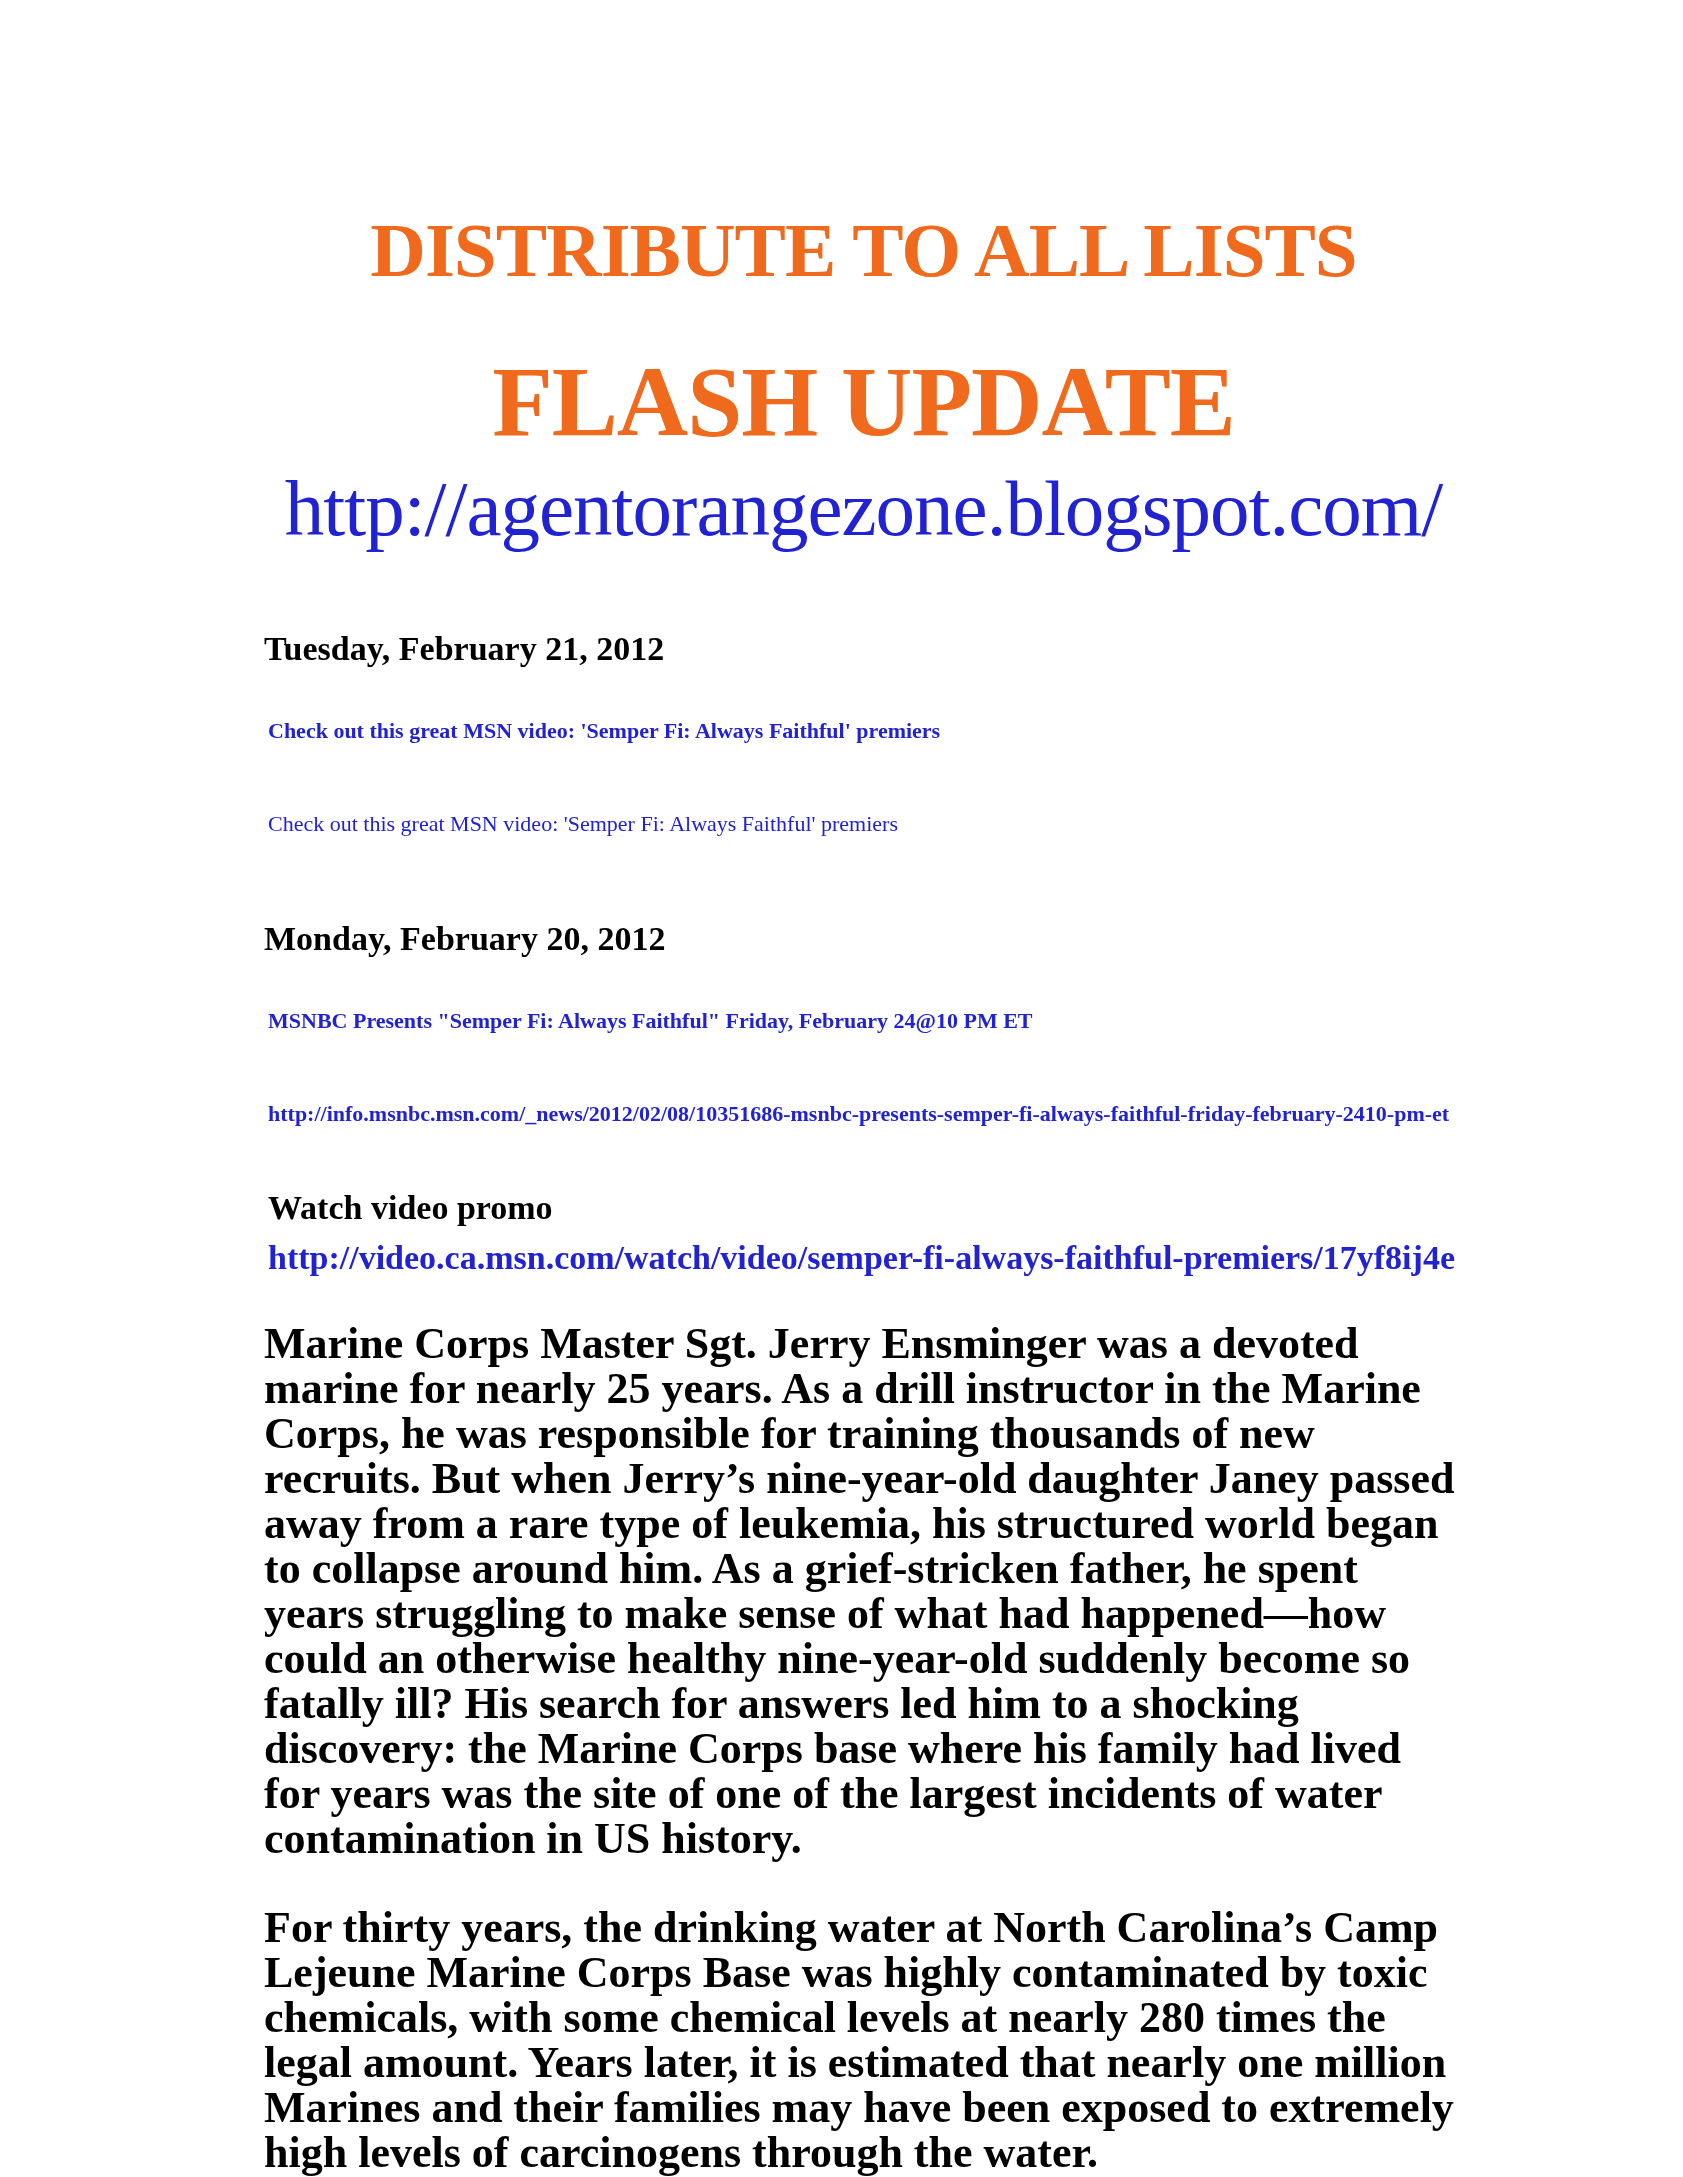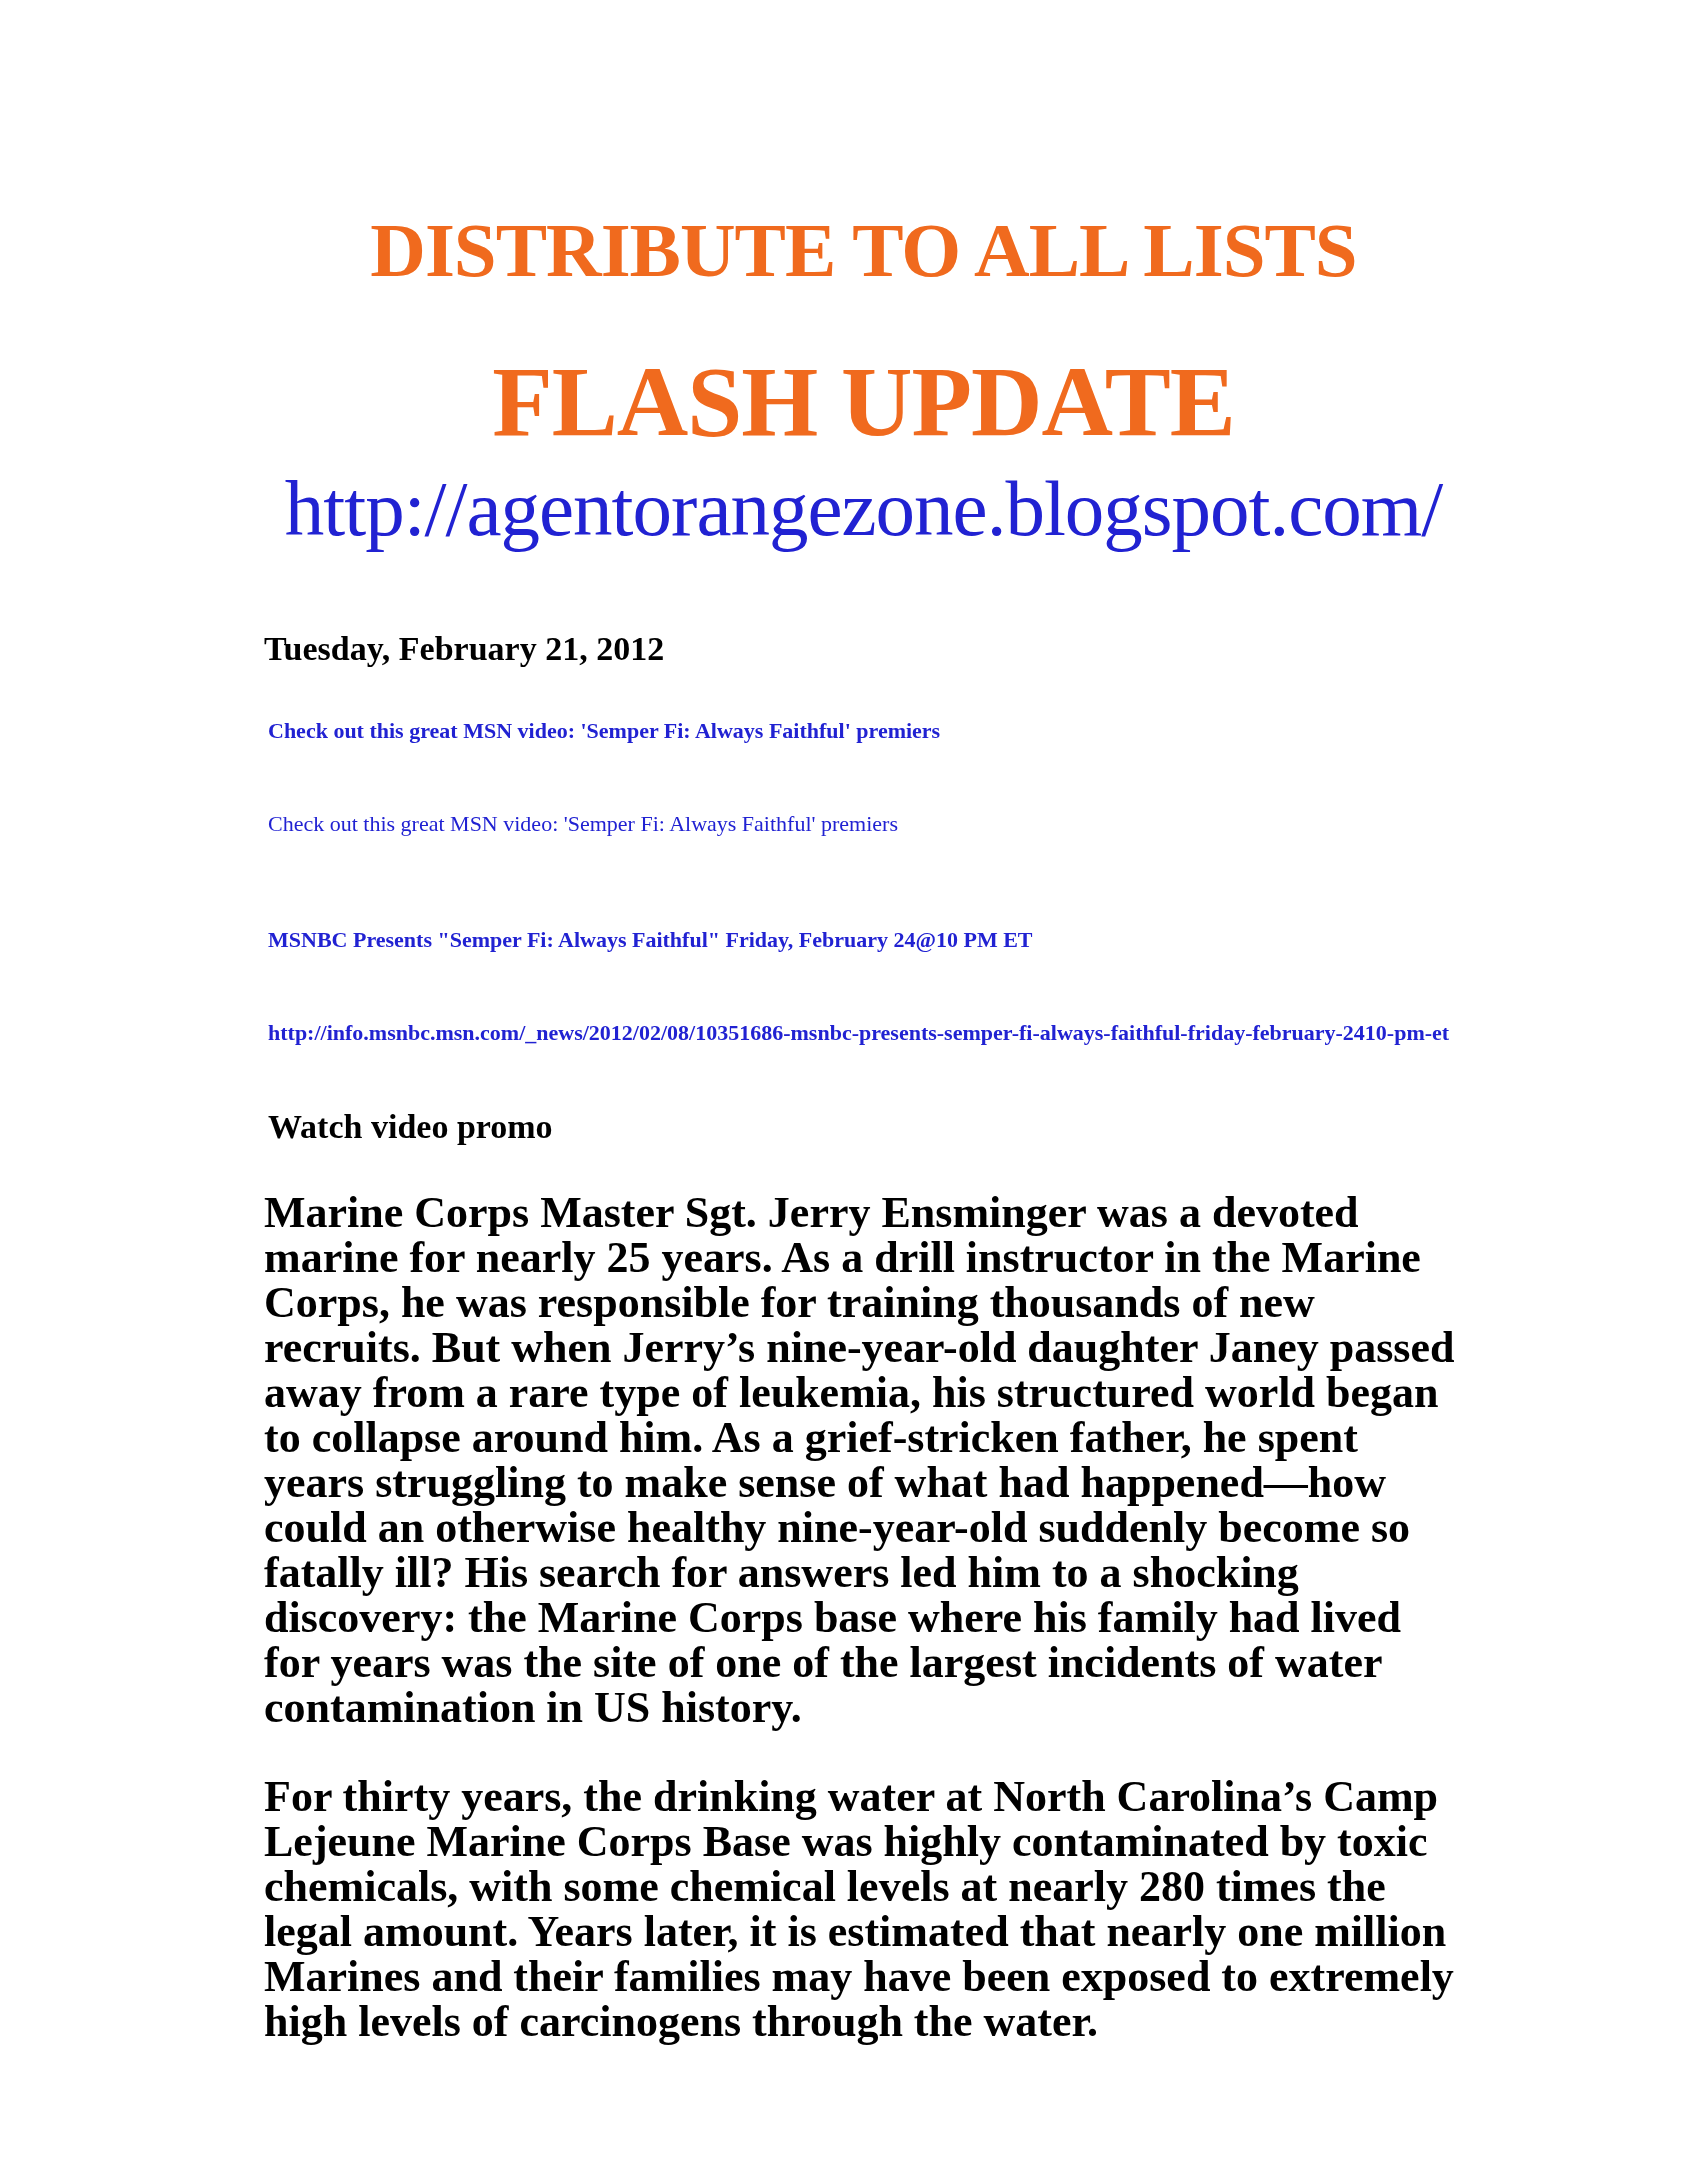--- a/index.html
+++ b/index.html
@@ -101,32 +101,34 @@
   <h2 class="date-heading">Tuesday, February 21, 2012</h2>
 
   <p class="link-para">
     <a class="doc-link bold">Check out this great MSN video: 'Semper Fi: Always Faithful' premiers</a>
   </p>
 
   <p class="link-para gap-lg">
     <a class="doc-link">Check out this great MSN video: 'Semper Fi: Always Faithful' premiers</a>
   </p>
 
+  <h2 class="date-heading">Monday, February 20, 2012</h2>
 
   <p class="link-para">
     <a class="doc-link bold">MSNBC Presents "Semper Fi: Always Faithful" Friday, February 24@10 PM ET</a>
   </p>
 
   <p class="link-para">
     <a class="doc-link bold wrap-anywhere">http://info.msnbc.msn.com/_news/2012/02/08/10351686-msnbc-presents-semper-fi-always-faithful-friday-february-2410-pm-et</a>
   </p>
 
   <p class="watch-block">
     <span class="watch-label">Watch video promo</span>
     <br>
+    <a class="doc-link bold wrap-anywhere">http://video.ca.msn.com/watch/video/semper-fi-always-faithful-premiers/17yf8ij4e</a>
   </p>
 
   <p class="body-para">Marine Corps Master Sgt. Jerry Ensminger was a devoted marine for nearly 25 years. As a drill instructor in the Marine Corps, he was responsible for training thousands of new recruits. But when Jerry’s nine-year-old daughter Janey passed away from a rare type of leukemia, his structured world began to collapse around him. As a grief-stricken father, he spent years struggling to make sense of what had happened—how could an otherwise healthy nine-year-old suddenly become so fatally ill? His search for answers led him to a shocking discovery: the Marine Corps base where his family had lived for years was the site of one of the largest incidents of water contamination in US history.</p>
 
   <p class="body-para">For thirty years, the drinking water at North Carolina’s Camp Lejeune Marine Corps Base was highly contaminated by toxic chemicals, with some chemical levels at nearly 280 times the legal amount. Years later, it is estimated that nearly one million Marines and their families may have been exposed to extremely high levels of carcinogens through the water.</p>
 
 </div>
 
 
 </body></html>

